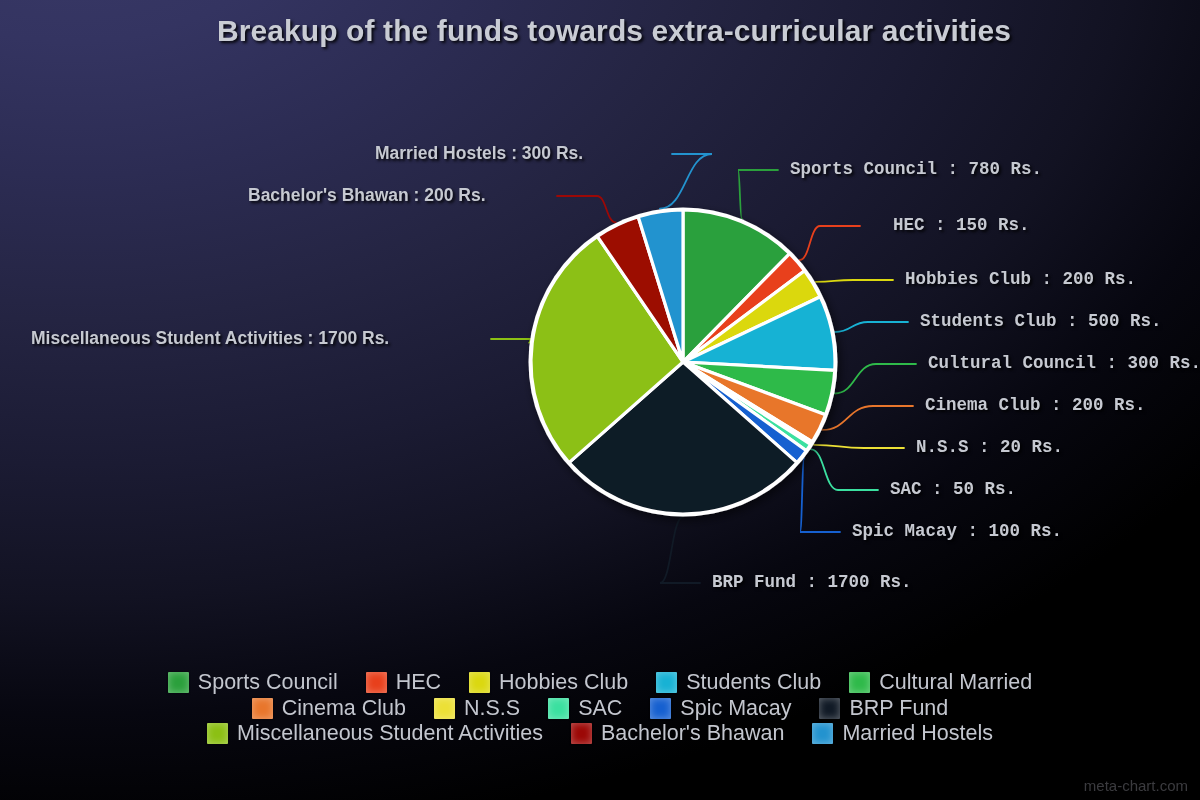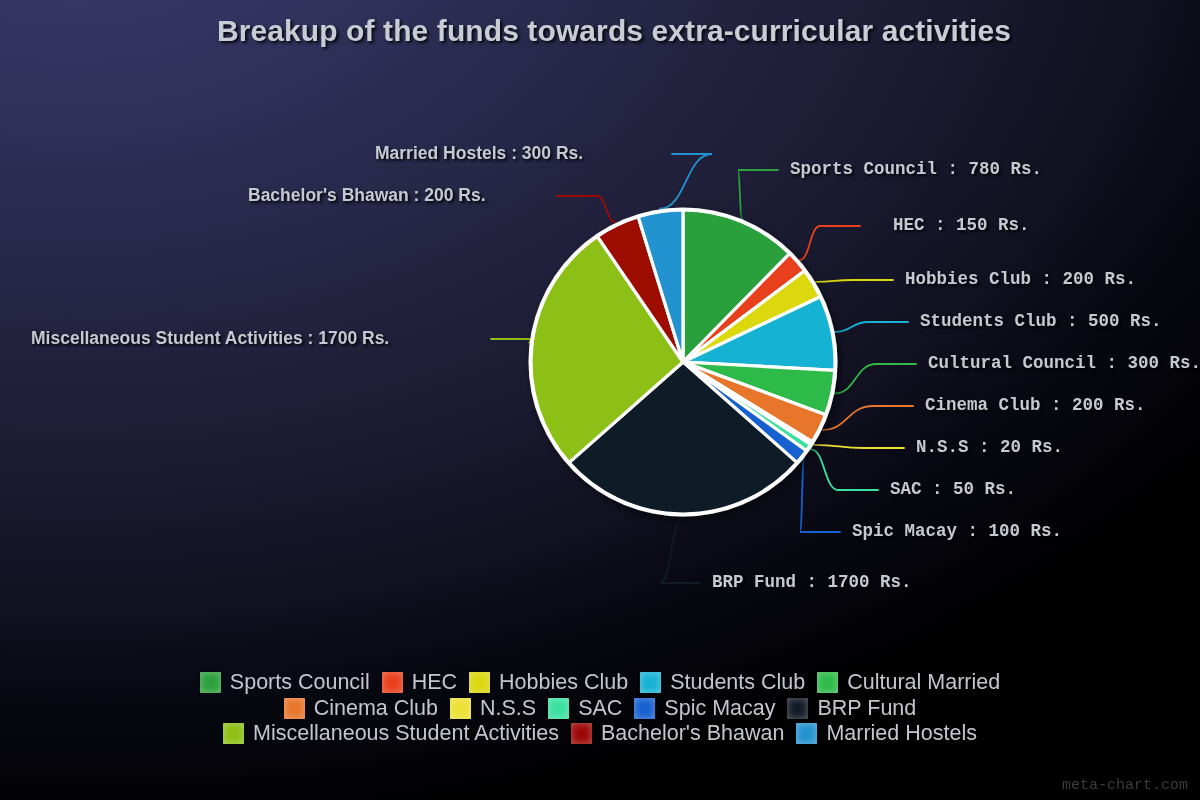--- a/index.html
+++ b/index.html
@@ -28,31 +28,31 @@
     text-shadow:2px 2px 3px rgba(0,0,0,.9);
   }
   .callout.r{text-align:left;font-family:Liberation Mono, monospace;}
   .callout.l{text-align:left;}
   #legend{
     position:absolute;left:0;top:672px;width:1200px;
     display:flex;flex-direction:column;align-items:center;gap:4px;
   }
   .legend-row{
     display:flex;flex-direction:row;align-items:center;
-    justify-content:center;gap:12px;
+    justify-content:center;gap:28px;
   }
   .legend-item{display:flex;flex-direction:row;align-items:center;gap:9px;}
   .swatch{
     width:21px;height:21px;display:block;border-radius:1px;
     box-shadow:inset 0 0 7px 1px rgba(255,255,255,.30), 0 0 2px rgba(0,0,0,.6);
   }
   .legend-label{font-size:21.5px;color:#c3c6ce;line-height:1;}
   #watermark{
     position:absolute;right:12px;bottom:6px;
-    font-size:15px;color:#3b3b3f;font-family:Liberation Mono, monospace;margin-left:44px;
+    font-size:15px;color:#3b3b3f;font-family:Liberation Sans, sans-serif;margin-left:44px;
   }
 </style>
 </head>
 <body>
 
 <div id="stage">
 
   <div id="chart-title">Breakup of the funds towards extra-curricular activities</div>
 
   <div class="pie-wrap">

